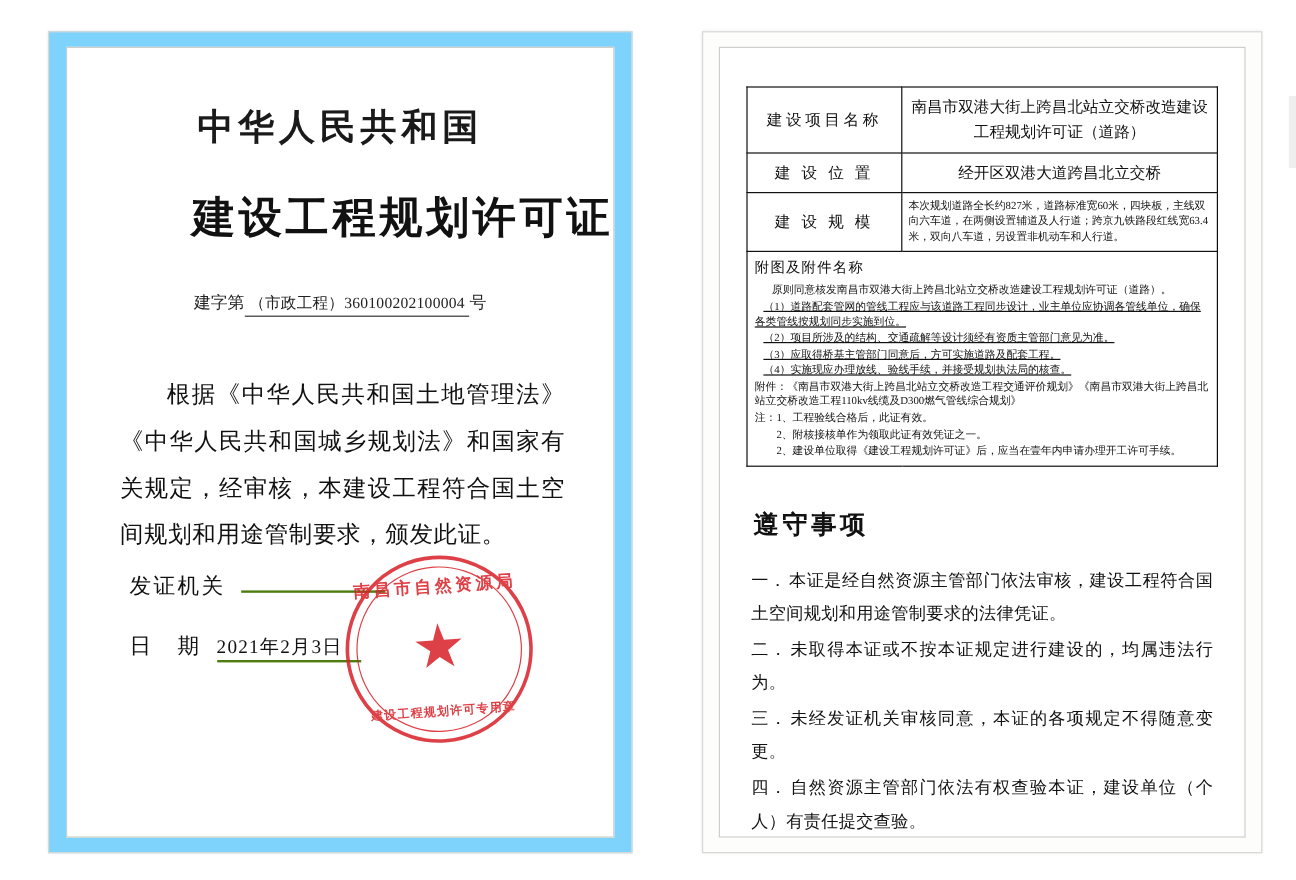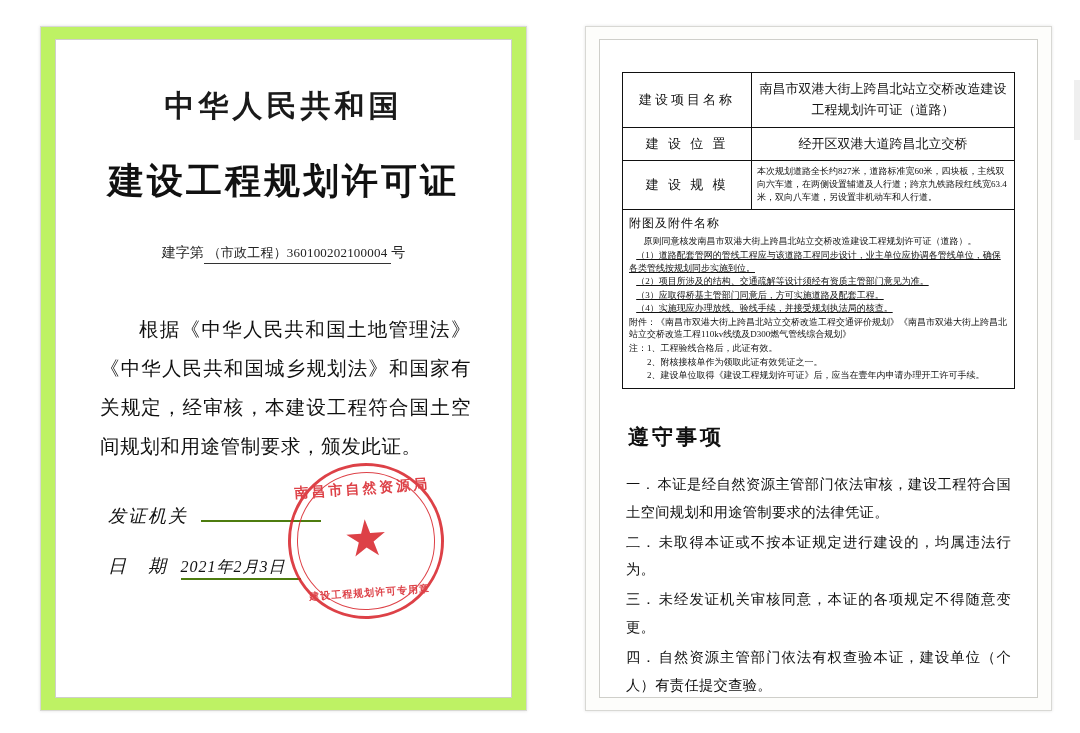--- a/index.html
+++ b/index.html
@@ -22,21 +22,21 @@
     gap: 0;
   }
 
   
   .cert-left {
     position: absolute;
     left: 40px;
     top: 26px;
     width: 485px;
     height: 683px;
-    background: #bef264;
+    background: #7dd3fc;
     border: 1px solid #d8d8d4;
     box-shadow: 0 0 3px rgba(0,0,0,0.12);
   }
   .cert-left-inner {
     position: absolute;
     left: 14px;
     top: 12px;
     right: 14px;
     bottom: 12px;
     border: 1px solid #cfcfca;
@@ -45,21 +45,21 @@
   .cert-title-country {
     text-align: center;
     margin-top: 46px;
     font-size: 30px;
     letter-spacing: 4px;
     font-weight: 700;
     color: #1a1a1a;
     font-family: "Liberation Serif", serif;
   }
   .cert-title-main {
-    text-align: center;
+    text-align: right;
     margin-top: 30px;
     font-size: 36px;
     letter-spacing: 3px;
     font-weight: 700;
     color: #111;
   }
   .cert-number-row {
     margin-top: 38px;
     text-align: center;
     font-size: 14px;
@@ -79,25 +79,24 @@
     font-size: 19.5px;
     line-height: 2.0;
     letter-spacing: 0.6px;
     text-align: justify;
     color: #111;
     text-indent: 2em;
   }
   .sign-block {
     position: absolute;
     left: 52px;
-    bottom: 91px;
+    bottom: 119px;
     font-size: 18px;
     letter-spacing: 2px;
     color: #111;
-    font-style: italic;
   }
   .sign-row { margin-bottom: 26px; white-space: nowrap; }
   .sign-row .val {
     display: inline-block;
     min-width: 120px;
     border-bottom: 2px solid #4d7c0f;
     margin-left: 6px;
     letter-spacing: 1px;
     font-size: 16px;
   }

